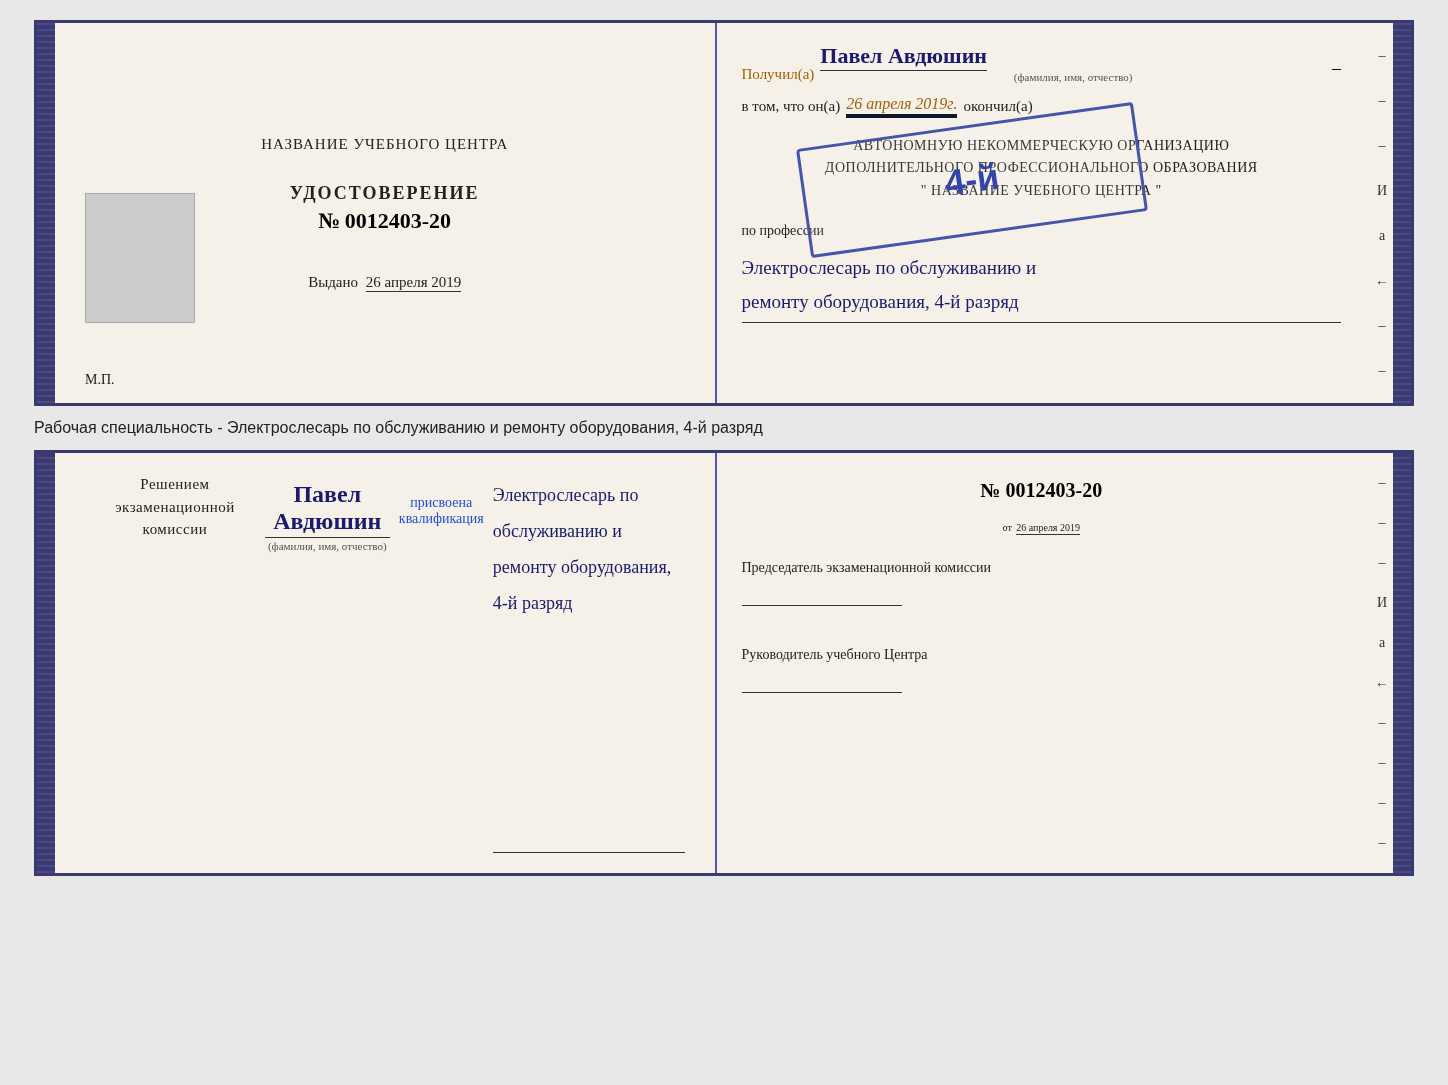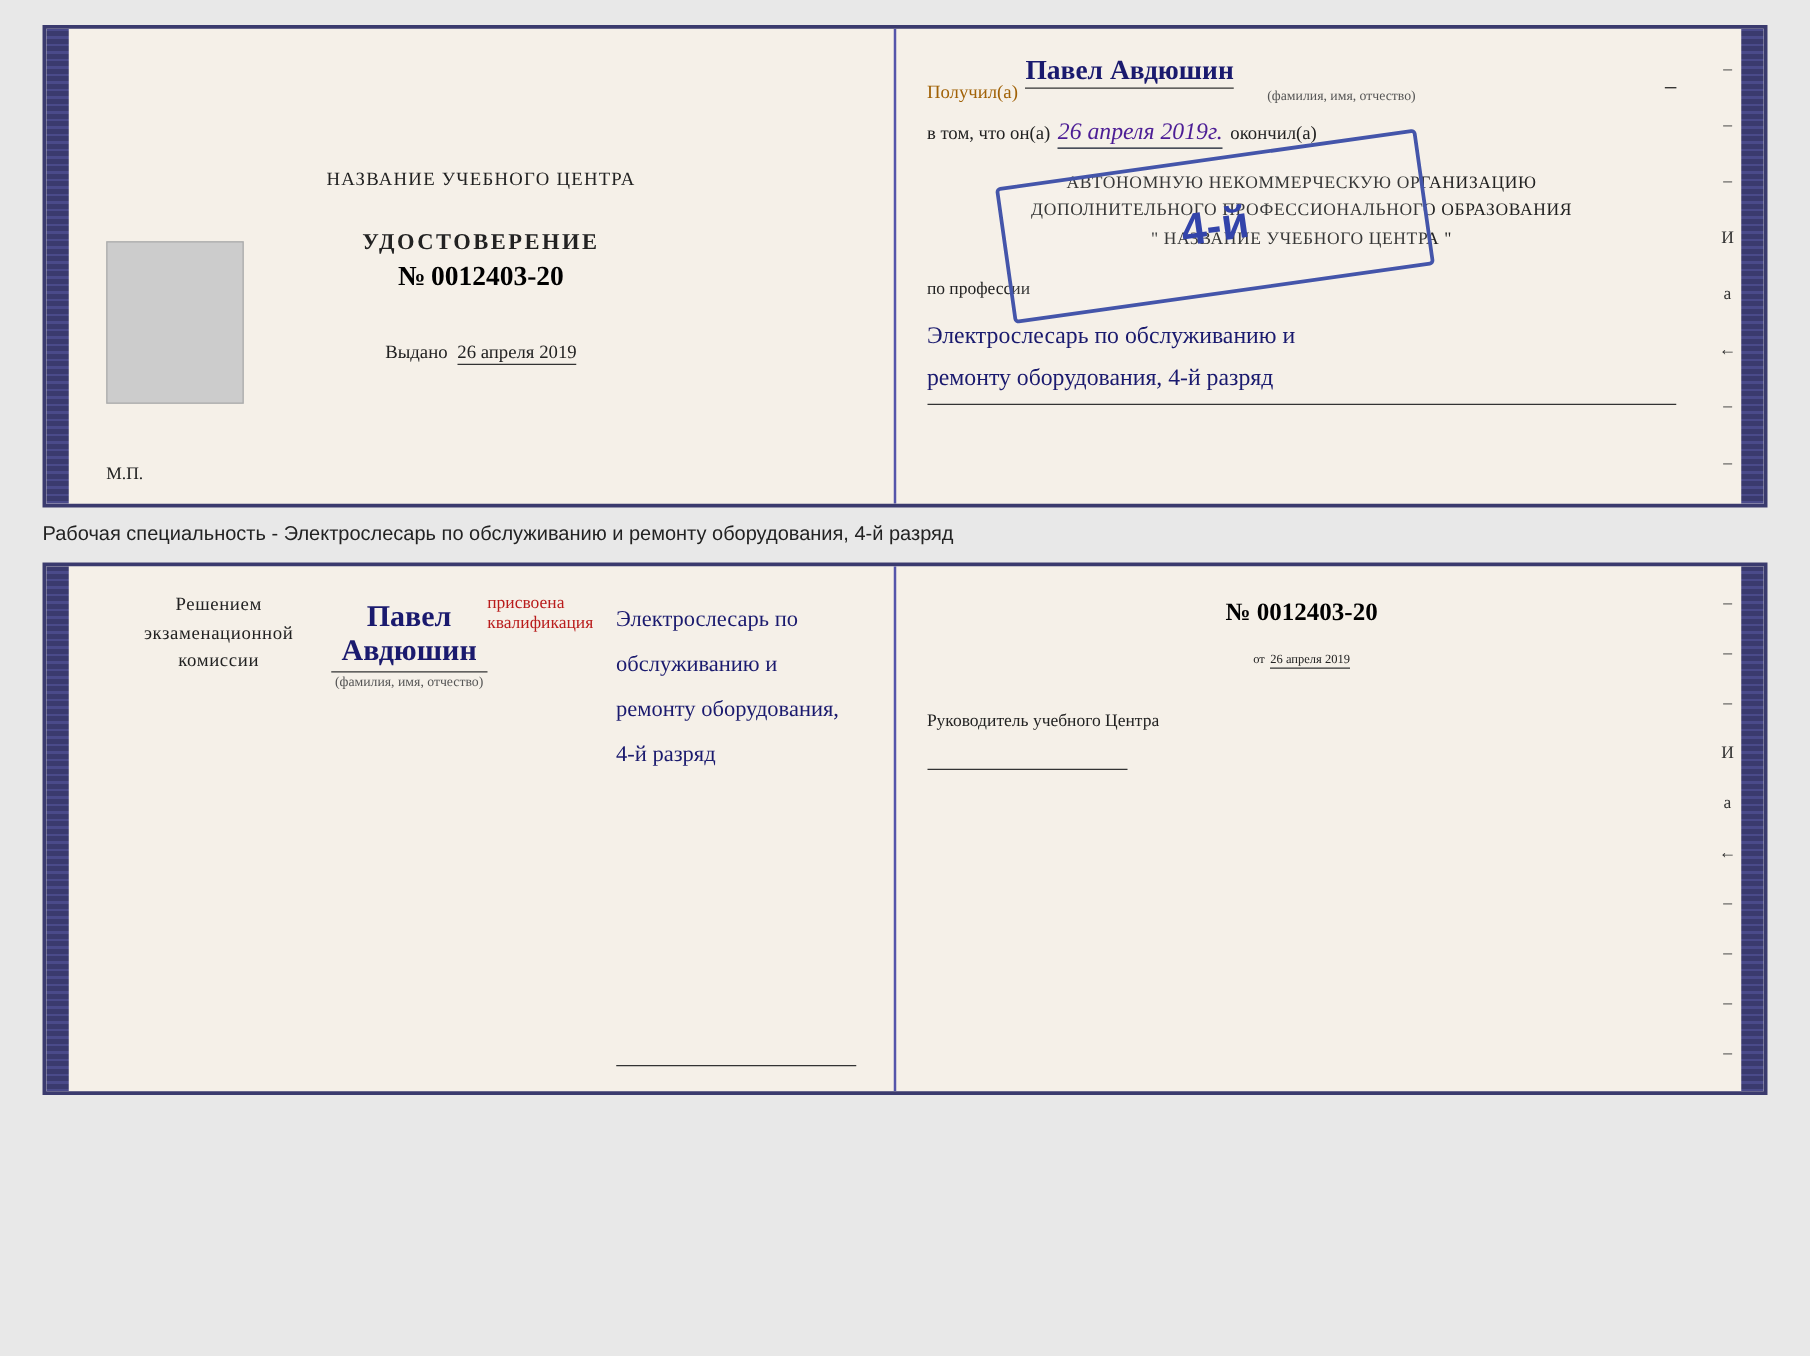--- a/index.html
+++ b/index.html
@@ -153,24 +153,24 @@
       font-size: 15px;
       color: #222;
       display: flex;
       align-items: center;
       gap: 6px;
       flex-wrap: wrap;
     }
 
     .date-underline {
       font-style: italic;
-      border-bottom: 1px solid #0f172a;
+      border-bottom: 4px solid #0f172a;
       padding-bottom: 1px;
-      font-size: 19px;
-      color: #4c1d95;
+      font-size: 16px;
+      color: #a16207;
     }
 
     .stamp-block {
       position: relative;
       margin: 5px 0;
     }
 
     .stamp-overlay {
       position: absolute;
       top: -10px;
@@ -265,23 +265,23 @@
       font-family: 'Segoe Script', 'Comic Sans MS', cursive;
       font-size: 24px;
       color: #1a1a6e;
       font-weight: bold;
       border-bottom: 1px solid #333;
       padding-bottom: 2px;
     }
 
     .prisvoena-text {
       font-size: 14px;
-      color: #b91c1c;
-      text-align: left;
-      margin: 2px 0;
+      color: #1d4ed8;
+      text-align: center;
+      margin: 22px 0;
     }
 
     .handwritten-profession2 {
       font-family: 'Segoe Script', 'Comic Sans MS', cursive;
       font-size: 18px;
       color: #1a1a6e;
       border-bottom: 1px solid #333;
       padding-bottom: 3px;
       line-height: 2;
       margin-top: 4px;
@@ -481,20 +481,24 @@
       <div class="protocol-number">
         <span>№</span>
         <span>0012403-20</span>
       </div>
 
       <div class="ot-date">
         <span>от</span>
         <span style="border-bottom:1px solid #333; padding-bottom:1px; margin-left:2px;">26 апреля 2019</span>
       </div>
 
+      <div class="predsedatel-block">
+        <div class="predsedatel-label">Председатель экзаменационной комиссии</div>
+        <div class="sig-line-short"></div>
+      </div>
 
       <div class="predsedatel-block" style="margin-top:20px;">
         <div class="predsedatel-label">Руководитель учебного Центра</div>
         <div class="sig-line-short"></div>
       </div>
     </div>
 
     <div class="dash-col">
       <span class="dash-item">–</span>
       <span class="dash-item">–</span>

